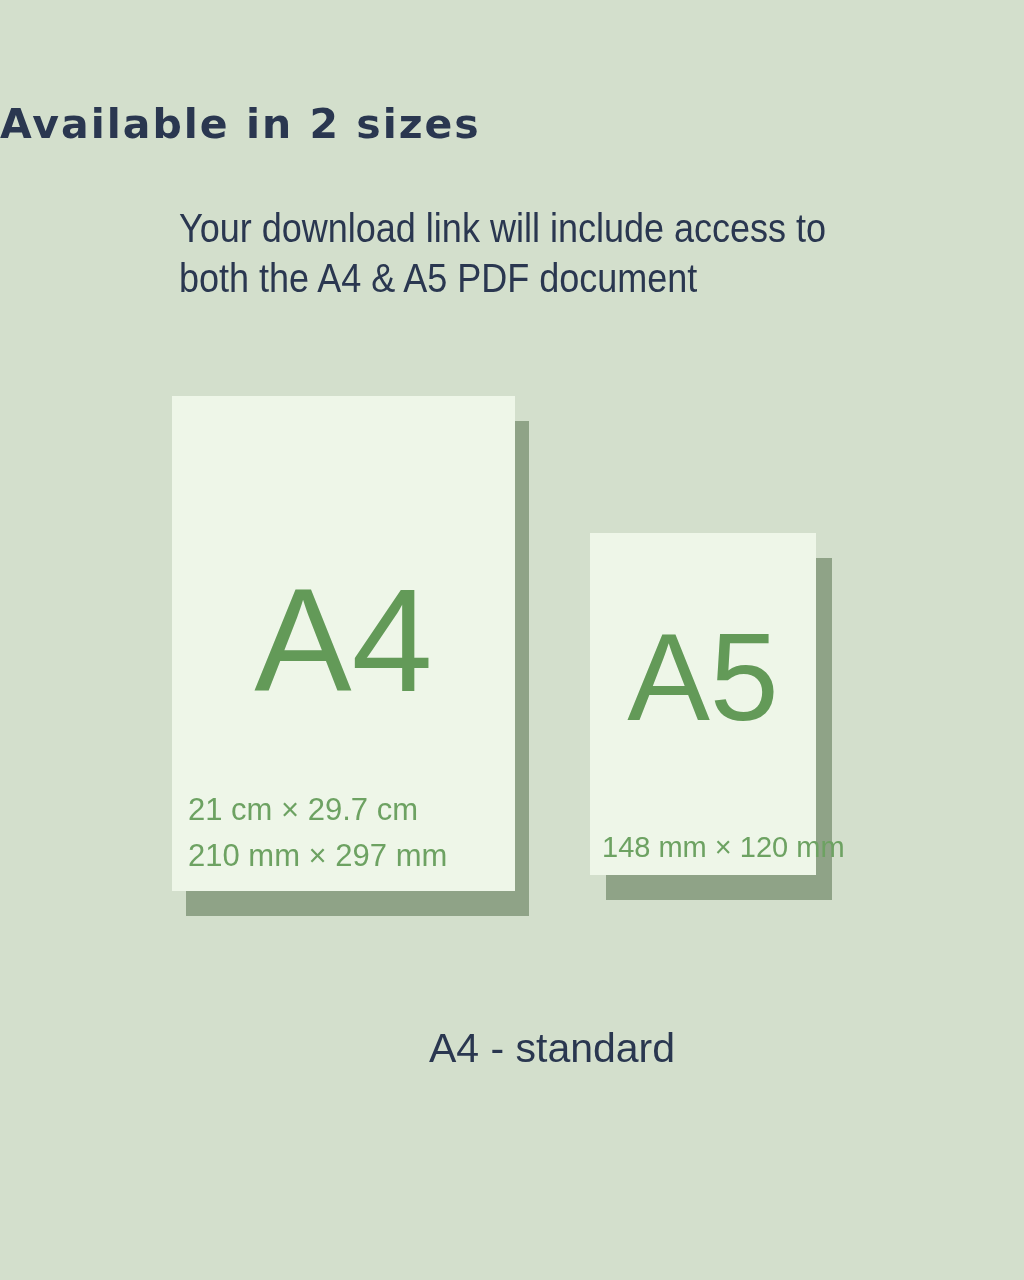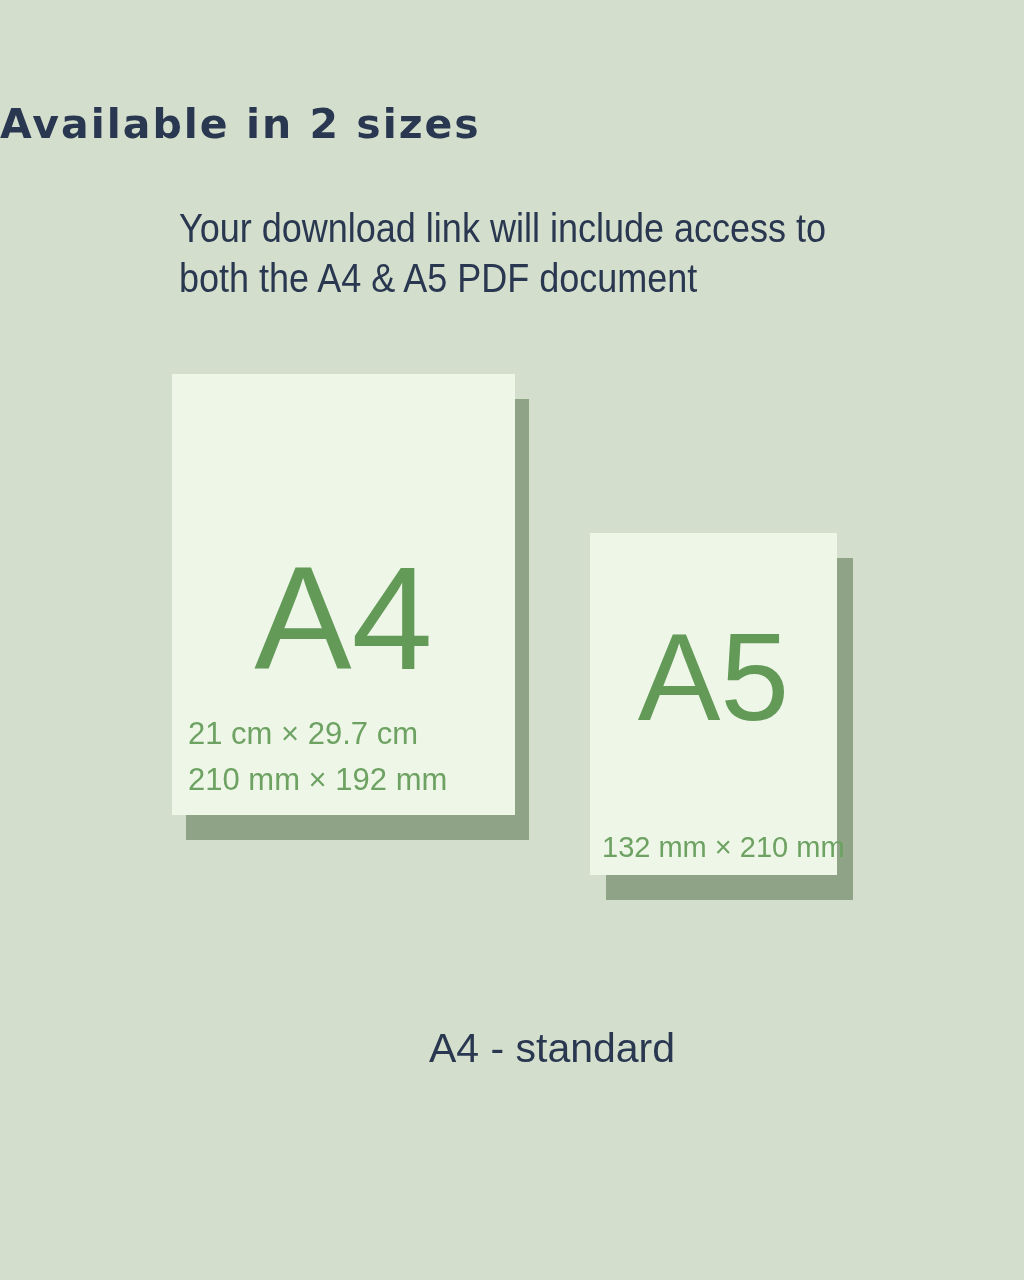--- a/index.html
+++ b/index.html
@@ -41,29 +41,29 @@
     transform: scaleX(0.9);
     transform-origin: left top;
     white-space: nowrap;
   }
   .paper-card {
     position: absolute;
     background: var(--paper);
   }
   .paper-a4 {
     left: 172px;
-    top: 374px;
+    top: 396px;
     width: 343px;
-    height: 441px;
+    height: 495px;
     box-shadow: 14px 25px 0 var(--shadow);
   }
   .paper-a5 {
     left: 590px;
     top: 533px;
-    width: 247px;
+    width: 226px;
     height: 342px;
     box-shadow: 16px 25px 0 var(--shadow);
   }
   .paper-label {
     position: absolute;
     left: 0;
     width: 100%;
     text-align: center;
     color: var(--green-text);
     line-height: 1;
@@ -98,28 +98,28 @@
 
   <div class="description">
     <div>Your download link will include access to</div>
     <div>both the A4 &amp; A5 PDF document</div>
   </div>
 
   <div class="paper-card paper-a4">
     <div class="paper-label">A4</div>
     <div class="paper-dims">
       <div>21 cm × 29.7 cm</div>
-      <div>210 mm × 192 mm</div>
+      <div>210 mm × 297 mm</div>
     </div>
   </div>
 
   <div class="paper-card paper-a5">
     <div class="paper-label">A5</div>
     <div class="paper-dims">
-      <div>132 mm × 210 mm</div>
+      <div>148 mm × 120 mm</div>
     </div>
   </div>
 
   <div class="legend">
     <div>A4 - standard</div>
   </div>
 
 </div>
 
 </body></html>

